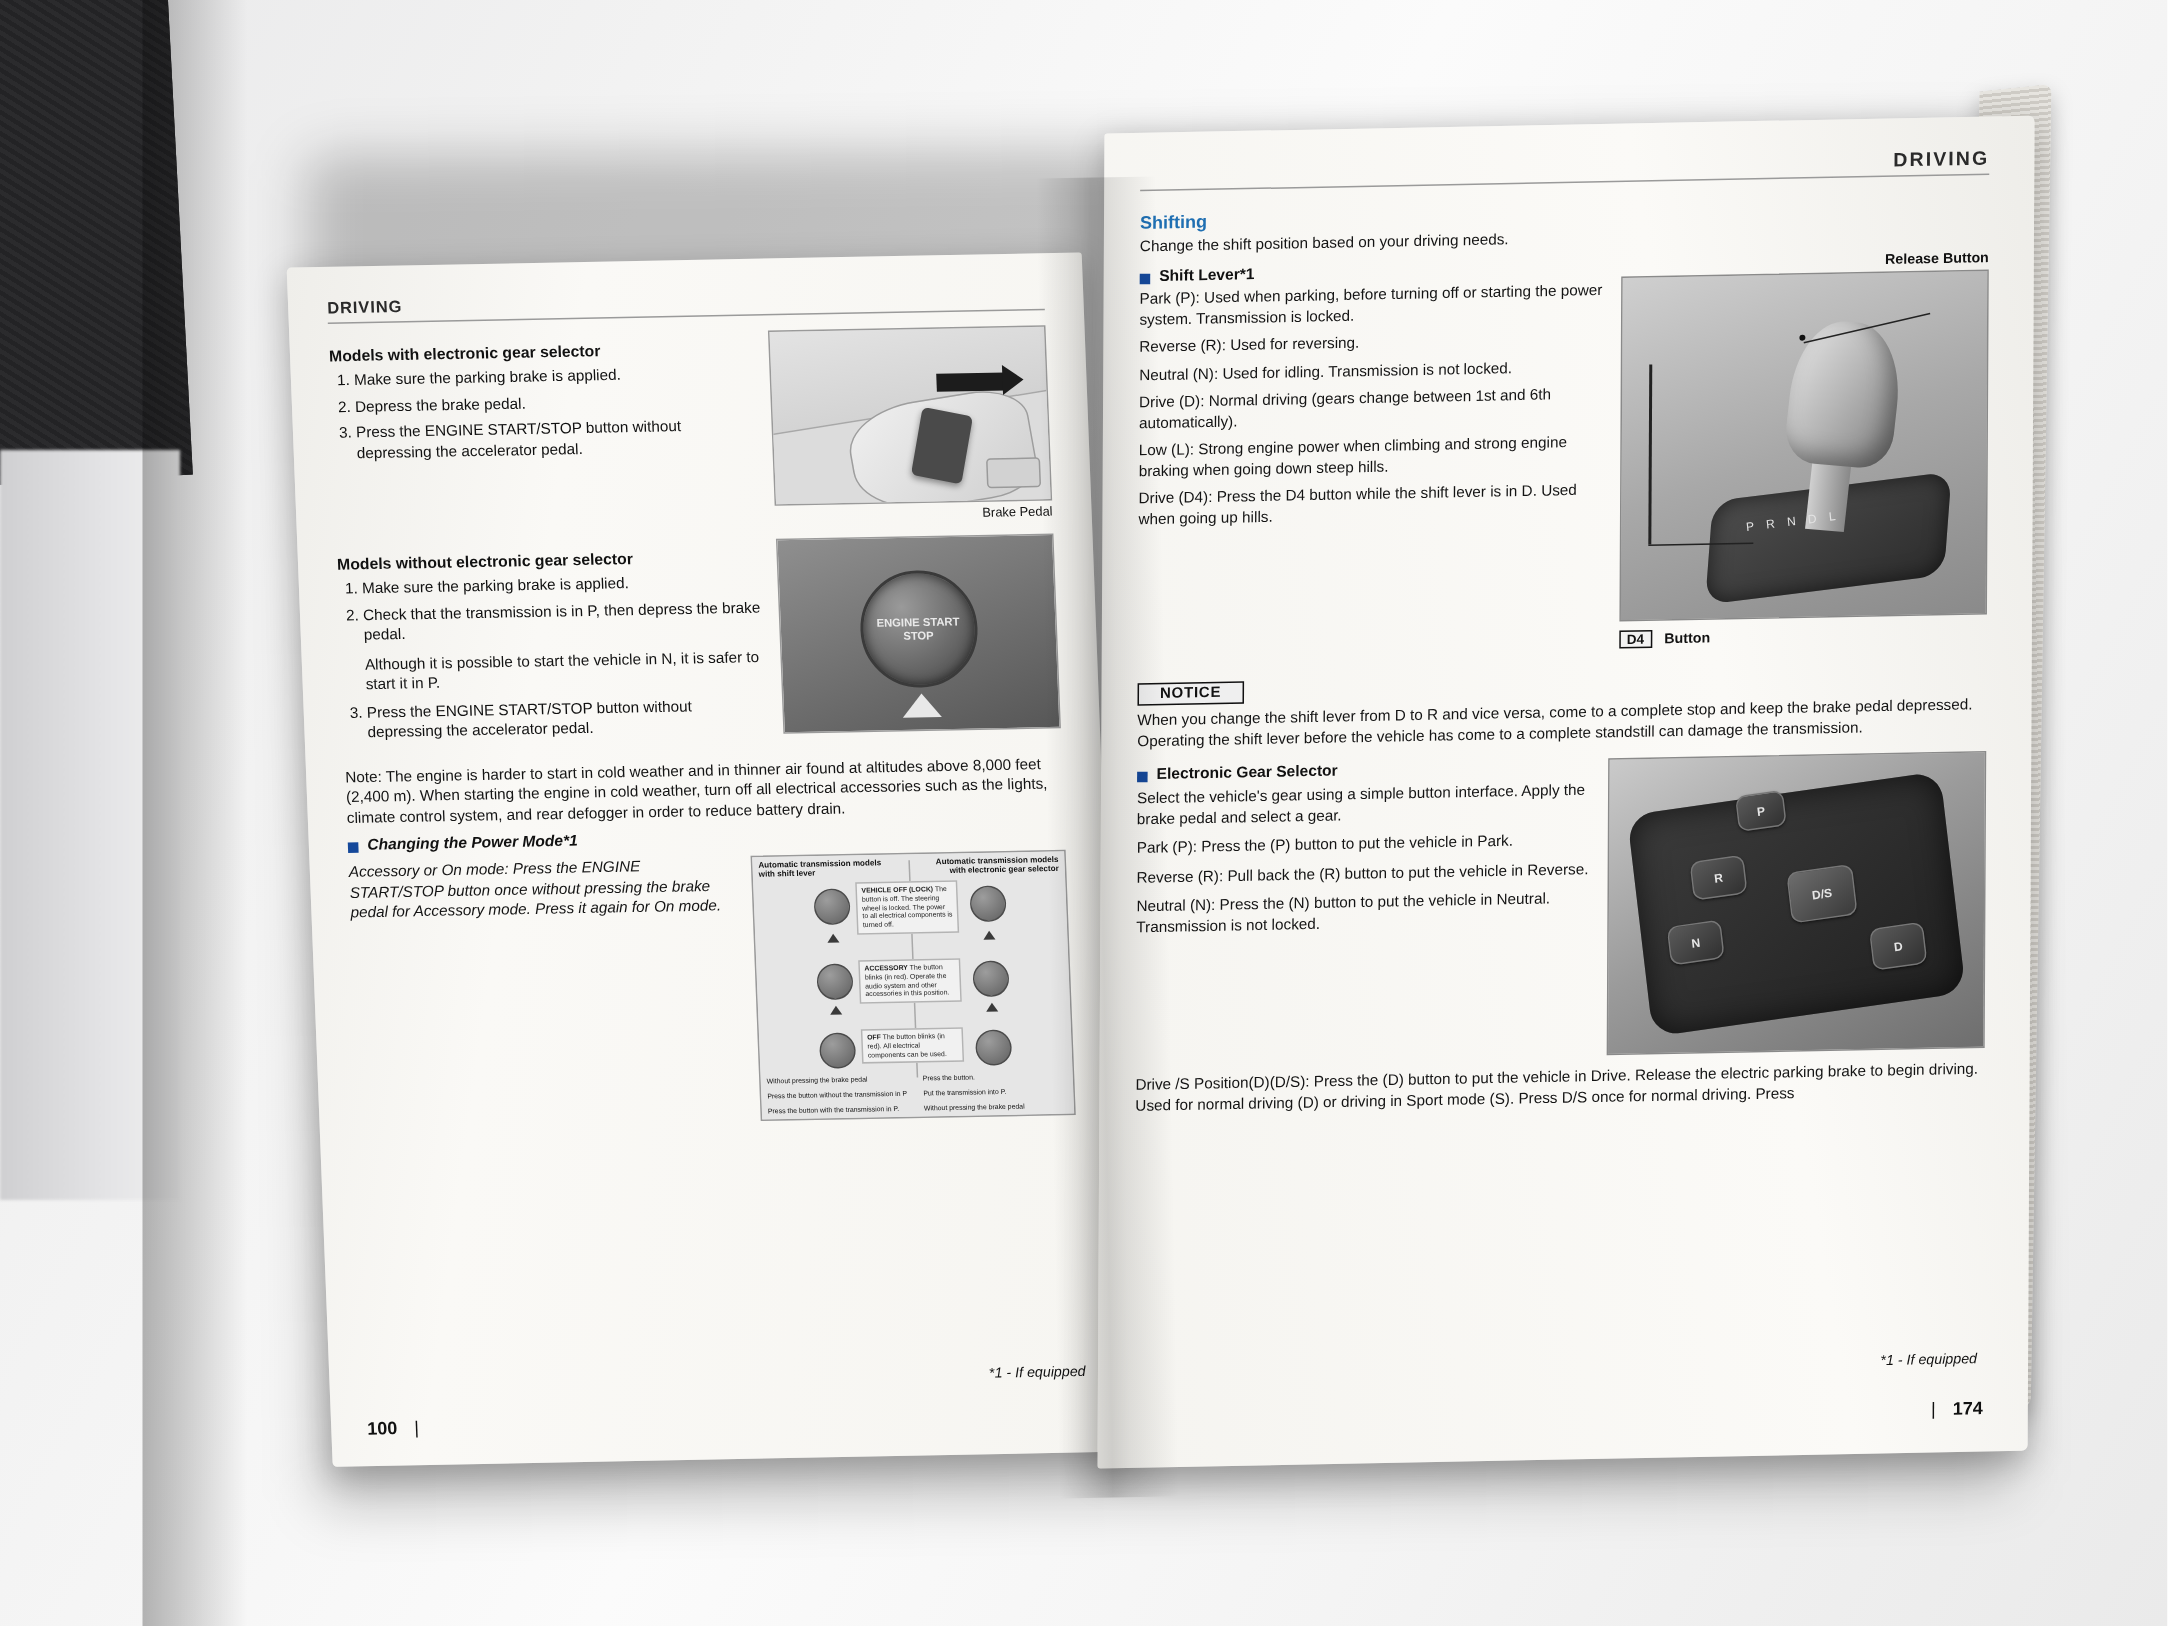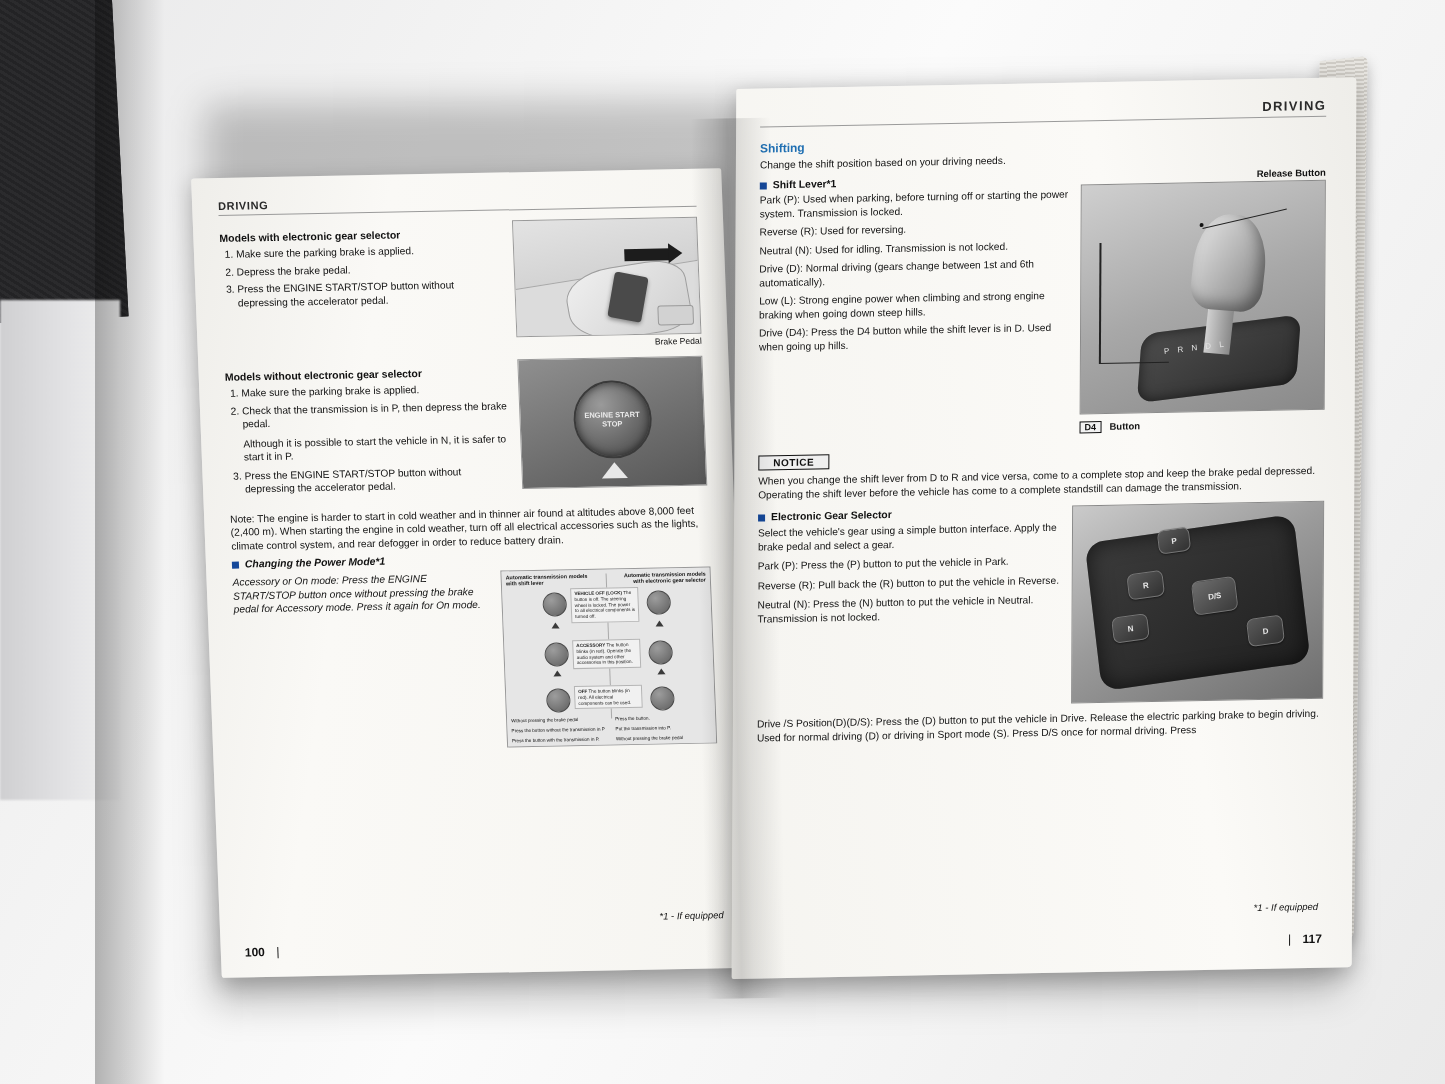--- a/index.html
+++ b/index.html
@@ -495,19 +495,19 @@
             </div>
           </div>
         </div>
       </div>
 
       <div class="body-t" style="margin-top:8px;">Drive /S Position(D)(D/S): Press the (D) button to put the vehicle in Drive. Release the electric parking brake to begin driving. Used for normal driving (D) or driving in Sport mode (S). Press D/S once for normal driving. Press</div>
 
       <div class="footnote" style="right:34px; bottom:56px;">*1 - If equipped</div>
       <div class="pagenum" style="right:30px; bottom:22px;">
         <span style="font-weight:normal; margin-right:8px;">|</span>
-        <span>117</span>
+        <span>174</span>
       </div>
     </div>
   </div>
 
   <div class="gutter"></div>
 </div>
 
 </body></html>

